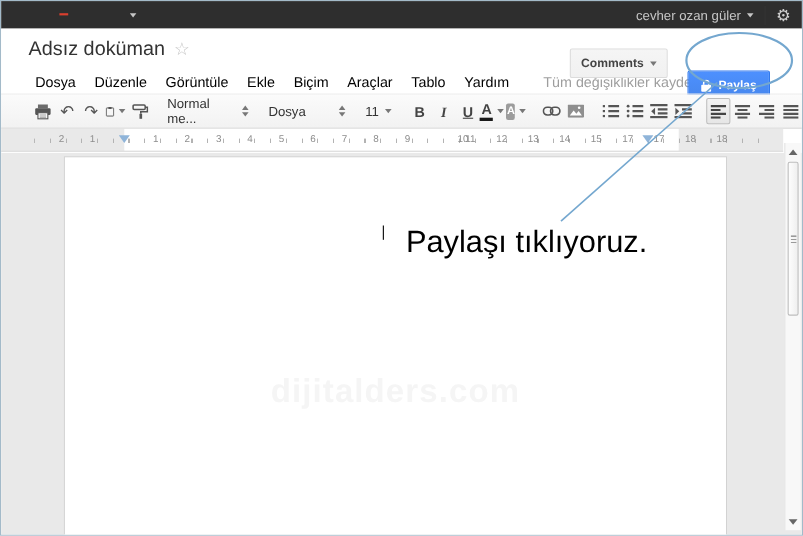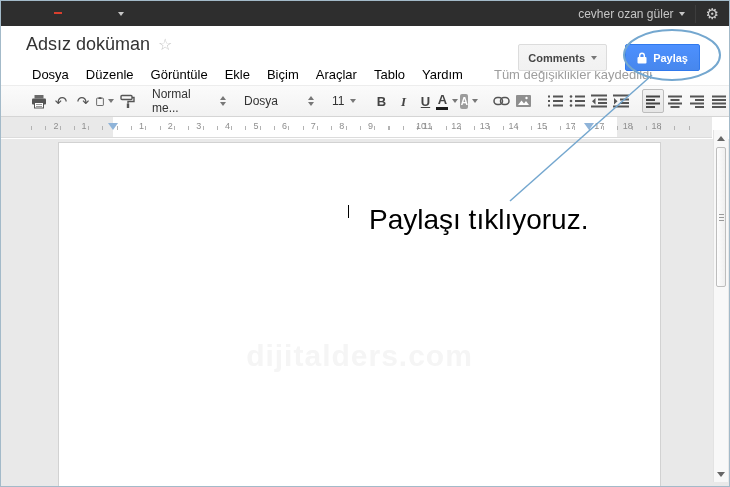--- a/index.html
+++ b/index.html
@@ -22,21 +22,21 @@
   .title-row { position:absolute; left:25px; top:8px; display:flex; align-items:center; gap:8px; }
   .doc-title { font-size:18px; color:#333; cursor:pointer; }
   .star { color:#c4c4c4; font-size:16px; cursor:pointer; }
   .menu-row { position:absolute; left:27px; top:39px; display:flex; align-items:center; }
   .menu-item { font-size:13px; color:#000; padding:2px 4px; margin-right:9px; cursor:pointer; white-space:nowrap; }
   .save-status { font-size:13px; color:#9e9e9e; margin-left:18px; white-space:nowrap; }
   .actions { position:absolute; top:18px; right:29px; display:flex; gap:18px; }
   .btn { height:27px; display:flex; align-items:center; gap:6px; font-size:11px; font-weight:bold; border-radius:2px; cursor:pointer; }
   .btn-comments { padding:0 9px; color:#444; background:linear-gradient(#f5f5f5,#f1f1f1); border:1px solid #dcdcdc; }
   .btn-comments .caret { color:#777; }
-  .btn-share { padding:0 11px; color:#fff; background:linear-gradient(#4d90fe,#4787ed); border:1px solid #3079ed; }
+  .btn-share { padding:0 11px; color:#fff; background:linear-gradient(#4d90fe,#4787ed); border:1px solid #3079ed;margin-top:20px; }
 
   
   .toolbar { position:absolute; left:0; top:84px; right:0; height:32px; background:linear-gradient(#fbfbfb,#f2f2f2); border-top:1px solid #ededed; border-bottom:1px solid #d5d5d5; display:flex; align-items:center; padding-left:27px; }
   .tbtn { height:24px; min-width:22px; display:flex; align-items:center; justify-content:center; gap:2px; color:#555; border-radius:2px; cursor:pointer; padding:0 2px; }
   .tbtn.pressed { border:1px solid #bdbdbd; background:linear-gradient(#f2f2f2,#e6e6e6); }
   .tsep { width:1px; height:18px; background:#d9d9d9; margin:0 5px; }
   .glyph { font-size:15px; color:#555; line-height:1; }
   .fmt { font-size:13px; font-weight:bold; color:#444; line-height:1; }
   .fmt.italic { font-style:italic; font-family:"Liberation Serif", serif; }
   .fmt.underl { text-decoration:underline; }

